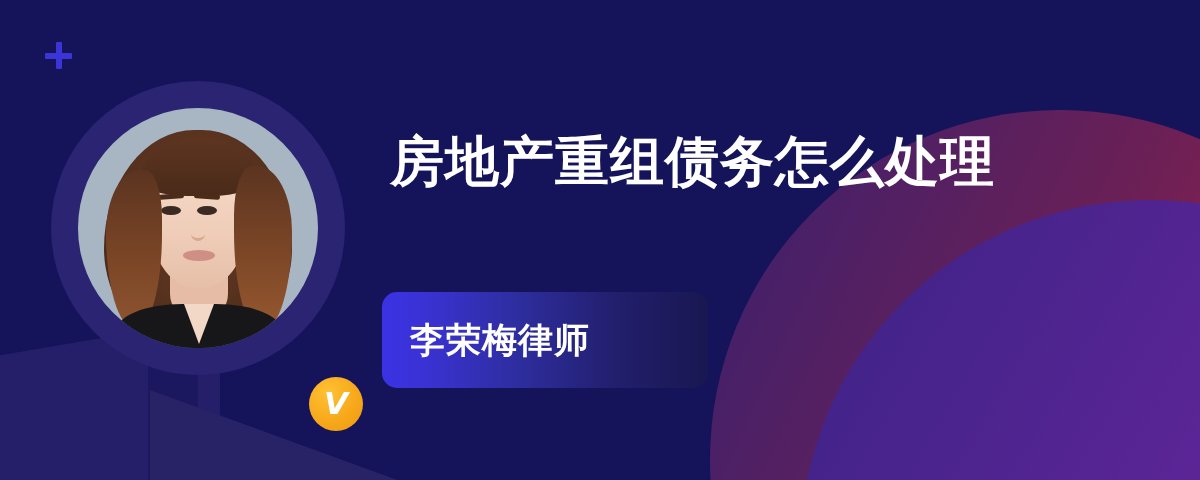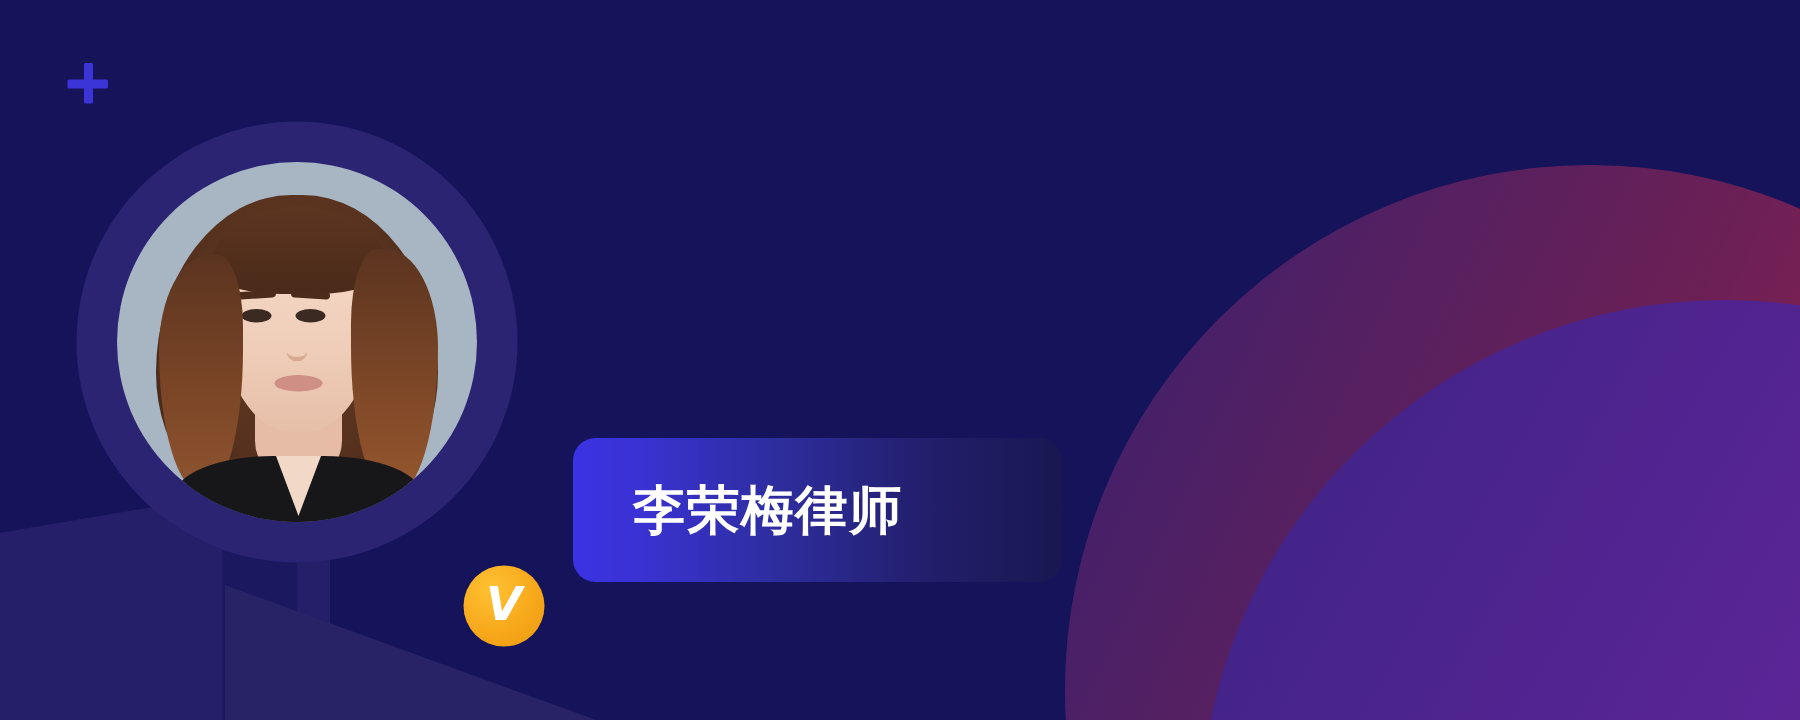--- a/index.html
+++ b/index.html
@@ -260,21 +260,21 @@
     left: 382px;
     top: 292px;
     width: 326px;
     height: 96px;
     border-radius: 15px;
     background: linear-gradient(90deg, #3b33e4 0%, #3a32d2 14%, #2e2d9e 42%, #221f6c 72%, #191751 100%);
     display: flex;
     align-items: center;
   }
   .name-pill .name-text {
-    margin-left: 40px;
+    margin-left: 28px;
     font-size: 35px;
     font-weight: bold;
     color: #ffffff;
     letter-spacing: 1px;
     white-space: nowrap;
     font-family: "DejaVu Sans", "Liberation Sans", sans-serif;
   }
 </style>
 </head>
 <body>
@@ -308,18 +308,19 @@
       <div class="p-hair-r"></div>
       <div class="p-shoulder"></div>
       <div class="p-collar"></div>
       <div class="p-collar-v"></div>
     </div>
     <div class="badge-verified">
       <span class="v-glyph">V</span>
     </div>
   </div>
 
+  <div class="headline">房地产重组债务怎么处理</div>
 
   <div class="name-pill">
     <span class="name-text">李荣梅律师</span>
   </div>
 
 </div>
 
 </body></html>

